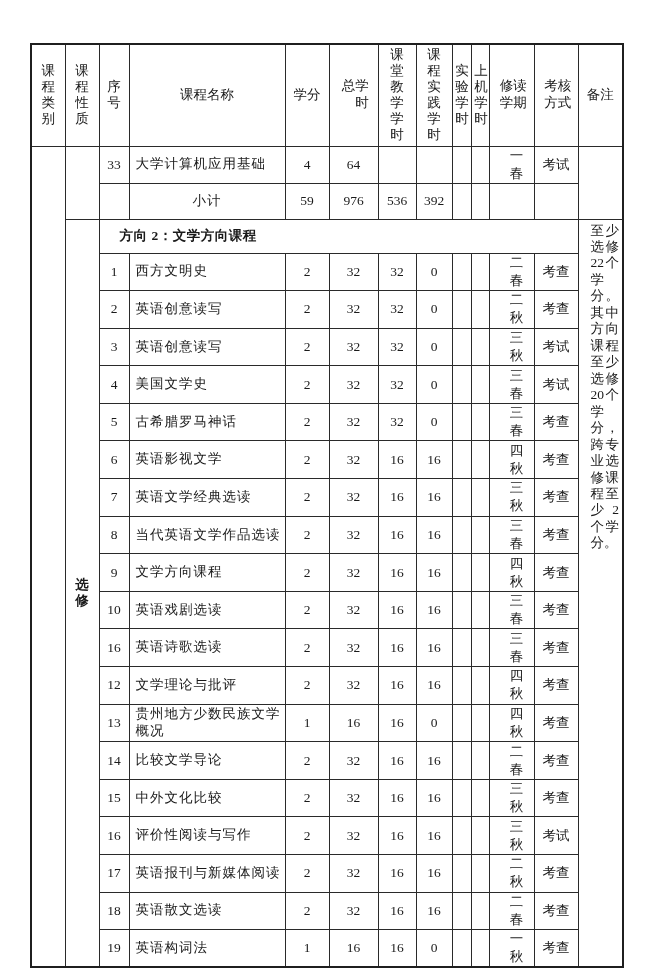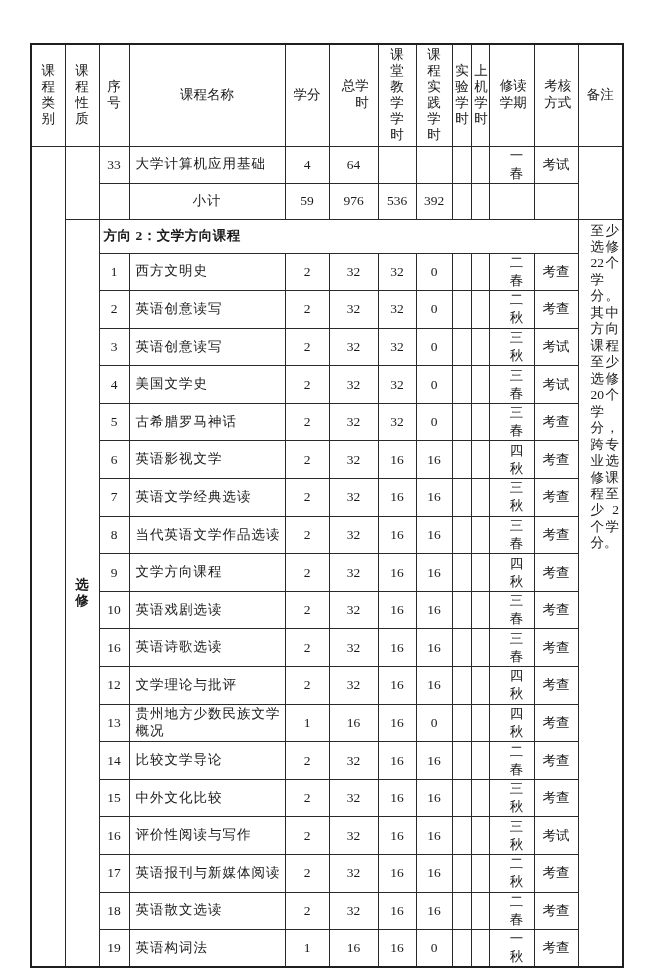--- a/index.html
+++ b/index.html
@@ -14,21 +14,21 @@
   .u2{display:inline-block;width:2.25em;line-height:1.25;word-break:break-all;text-align:right;}
   
   .tr-header{height:102px;}
   .tr-33{height:35px;}
   .tr-subtotal{height:36px;}
   .tr-dir{height:34px;}
   .tr-course{height:37.6px;}
   
   .name-cell{text-align:left;padding-left:6px;letter-spacing:1px;line-height:1.25;}
   .subtotal-name{text-align:center;letter-spacing:1px;}
-  .dir-title{text-align:left;font-weight:bold;padding-left:4px;letter-spacing:0.5px;}
+  .dir-title{text-align:left;font-weight:bold;padding-left:20px;letter-spacing:0.5px;}
   .nature-cell{font-weight:bold;}
   .remark-cell{vertical-align:top;text-align:justify;padding:3px 3px 2px 12px;
                line-height:1.22;word-break:break-all;}
   .sem-cell{letter-spacing:2px;padding-left:14px;}
 </style>
 </head>
 <body>
 
 <div class="page">
   <table>

